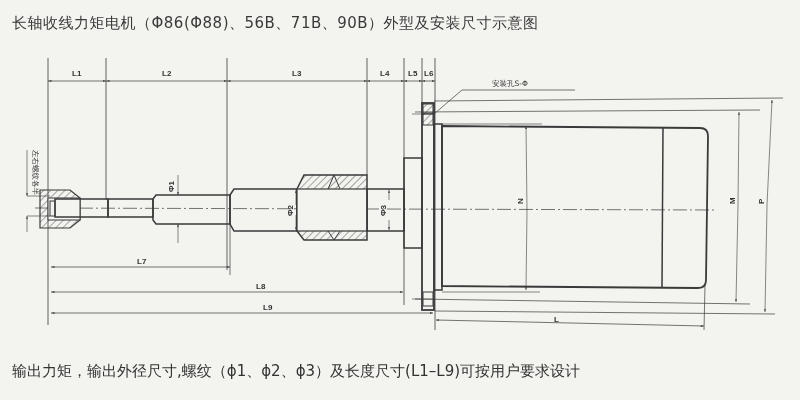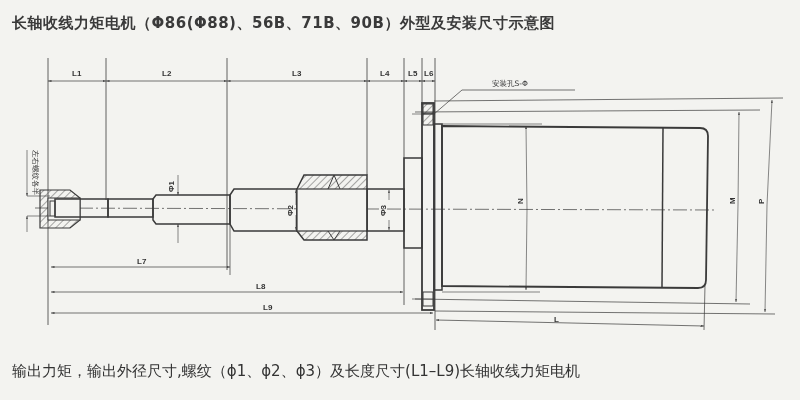--- a/index.html
+++ b/index.html
@@ -4,21 +4,21 @@
 <style>
   html, body { margin:0; padding:0; }
   body {
     width:800px; height:400px; overflow:hidden;
     background:#f3f3f0;
     font-family:"DejaVu Sans", "Liberation Sans", sans-serif;
     position:relative;
   }
   .title {
     position:absolute; left:12px; top:14px;
-    font-size:15px; font-weight:bold; color:#3a3a3a;
+    font-size:15px; font-weight:normal; color:#3a3a3a;
     letter-spacing:0.5px; white-space:nowrap;
   }
   .caption {
     position:absolute; left:12px; top:362px;
     font-size:15px; color:#333; white-space:nowrap;
   }
   svg.drawing { position:absolute; left:0; top:0; }
   .lbl { font-family:"Liberation Sans", sans-serif; font-size:8px; fill:#333; font-weight:bold; }
   .lblcn { font-family:"DejaVu Sans", sans-serif; font-size:7.5px; fill:#333; }
 </style>
@@ -149,13 +149,13 @@
   <text class="lbl" transform="translate(386,216) rotate(-90)">Φ3</text>
 
   <text class="lbl" transform="translate(523,204) rotate(-90)">N</text>
   <text class="lbl" transform="translate(735,204) rotate(-90)">M</text>
   <text class="lbl" transform="translate(764,204) rotate(-90)">P</text>
 
   <text class="lblcn" x="492" y="86">安装孔S-Φ</text>
   <text class="lblcn" transform="translate(33,150) rotate(90)">左右螺纹各半</text>
 </svg>
 
-<div class="caption">输出力矩，输出外径尺寸,螺纹（ϕ1、ϕ2、ϕ3）及长度尺寸(L1–L9)长轴收线力矩电机</div>
+<div class="caption">输出力矩，输出外径尺寸,螺纹（ϕ1、ϕ2、ϕ3）及长度尺寸(L1–L9)可按用户要求设计</div>
 
 </body></html>

